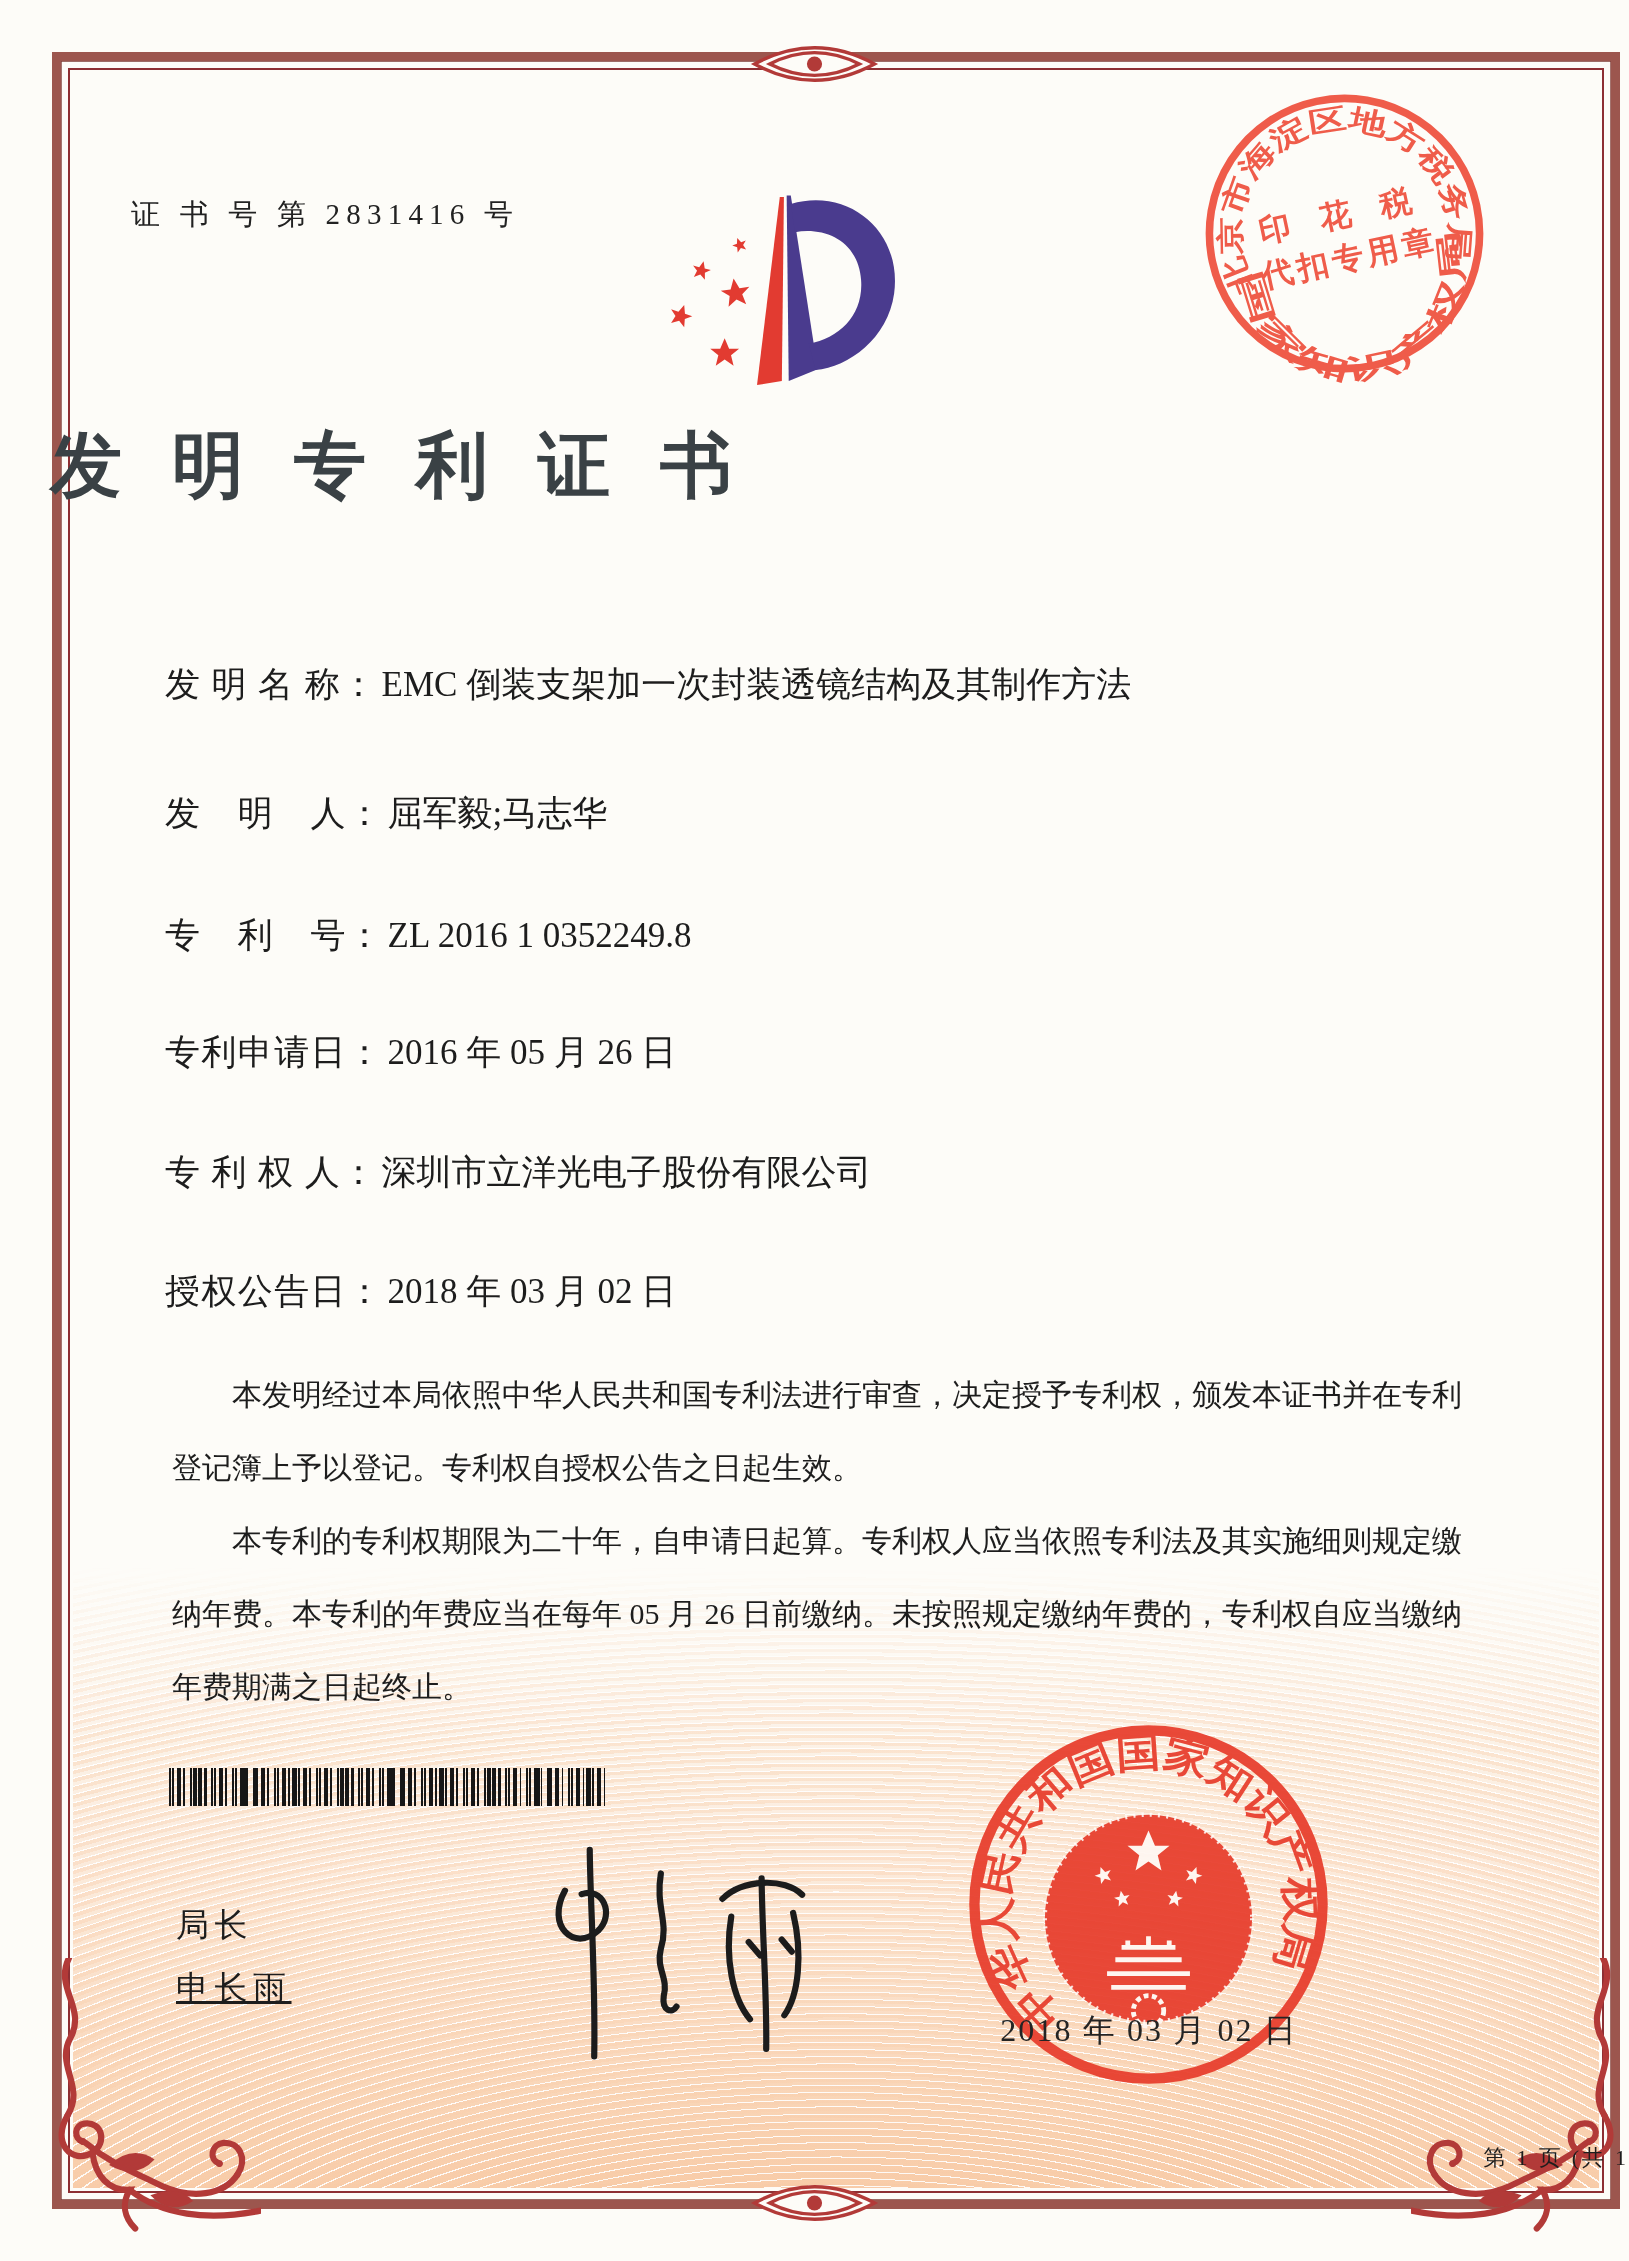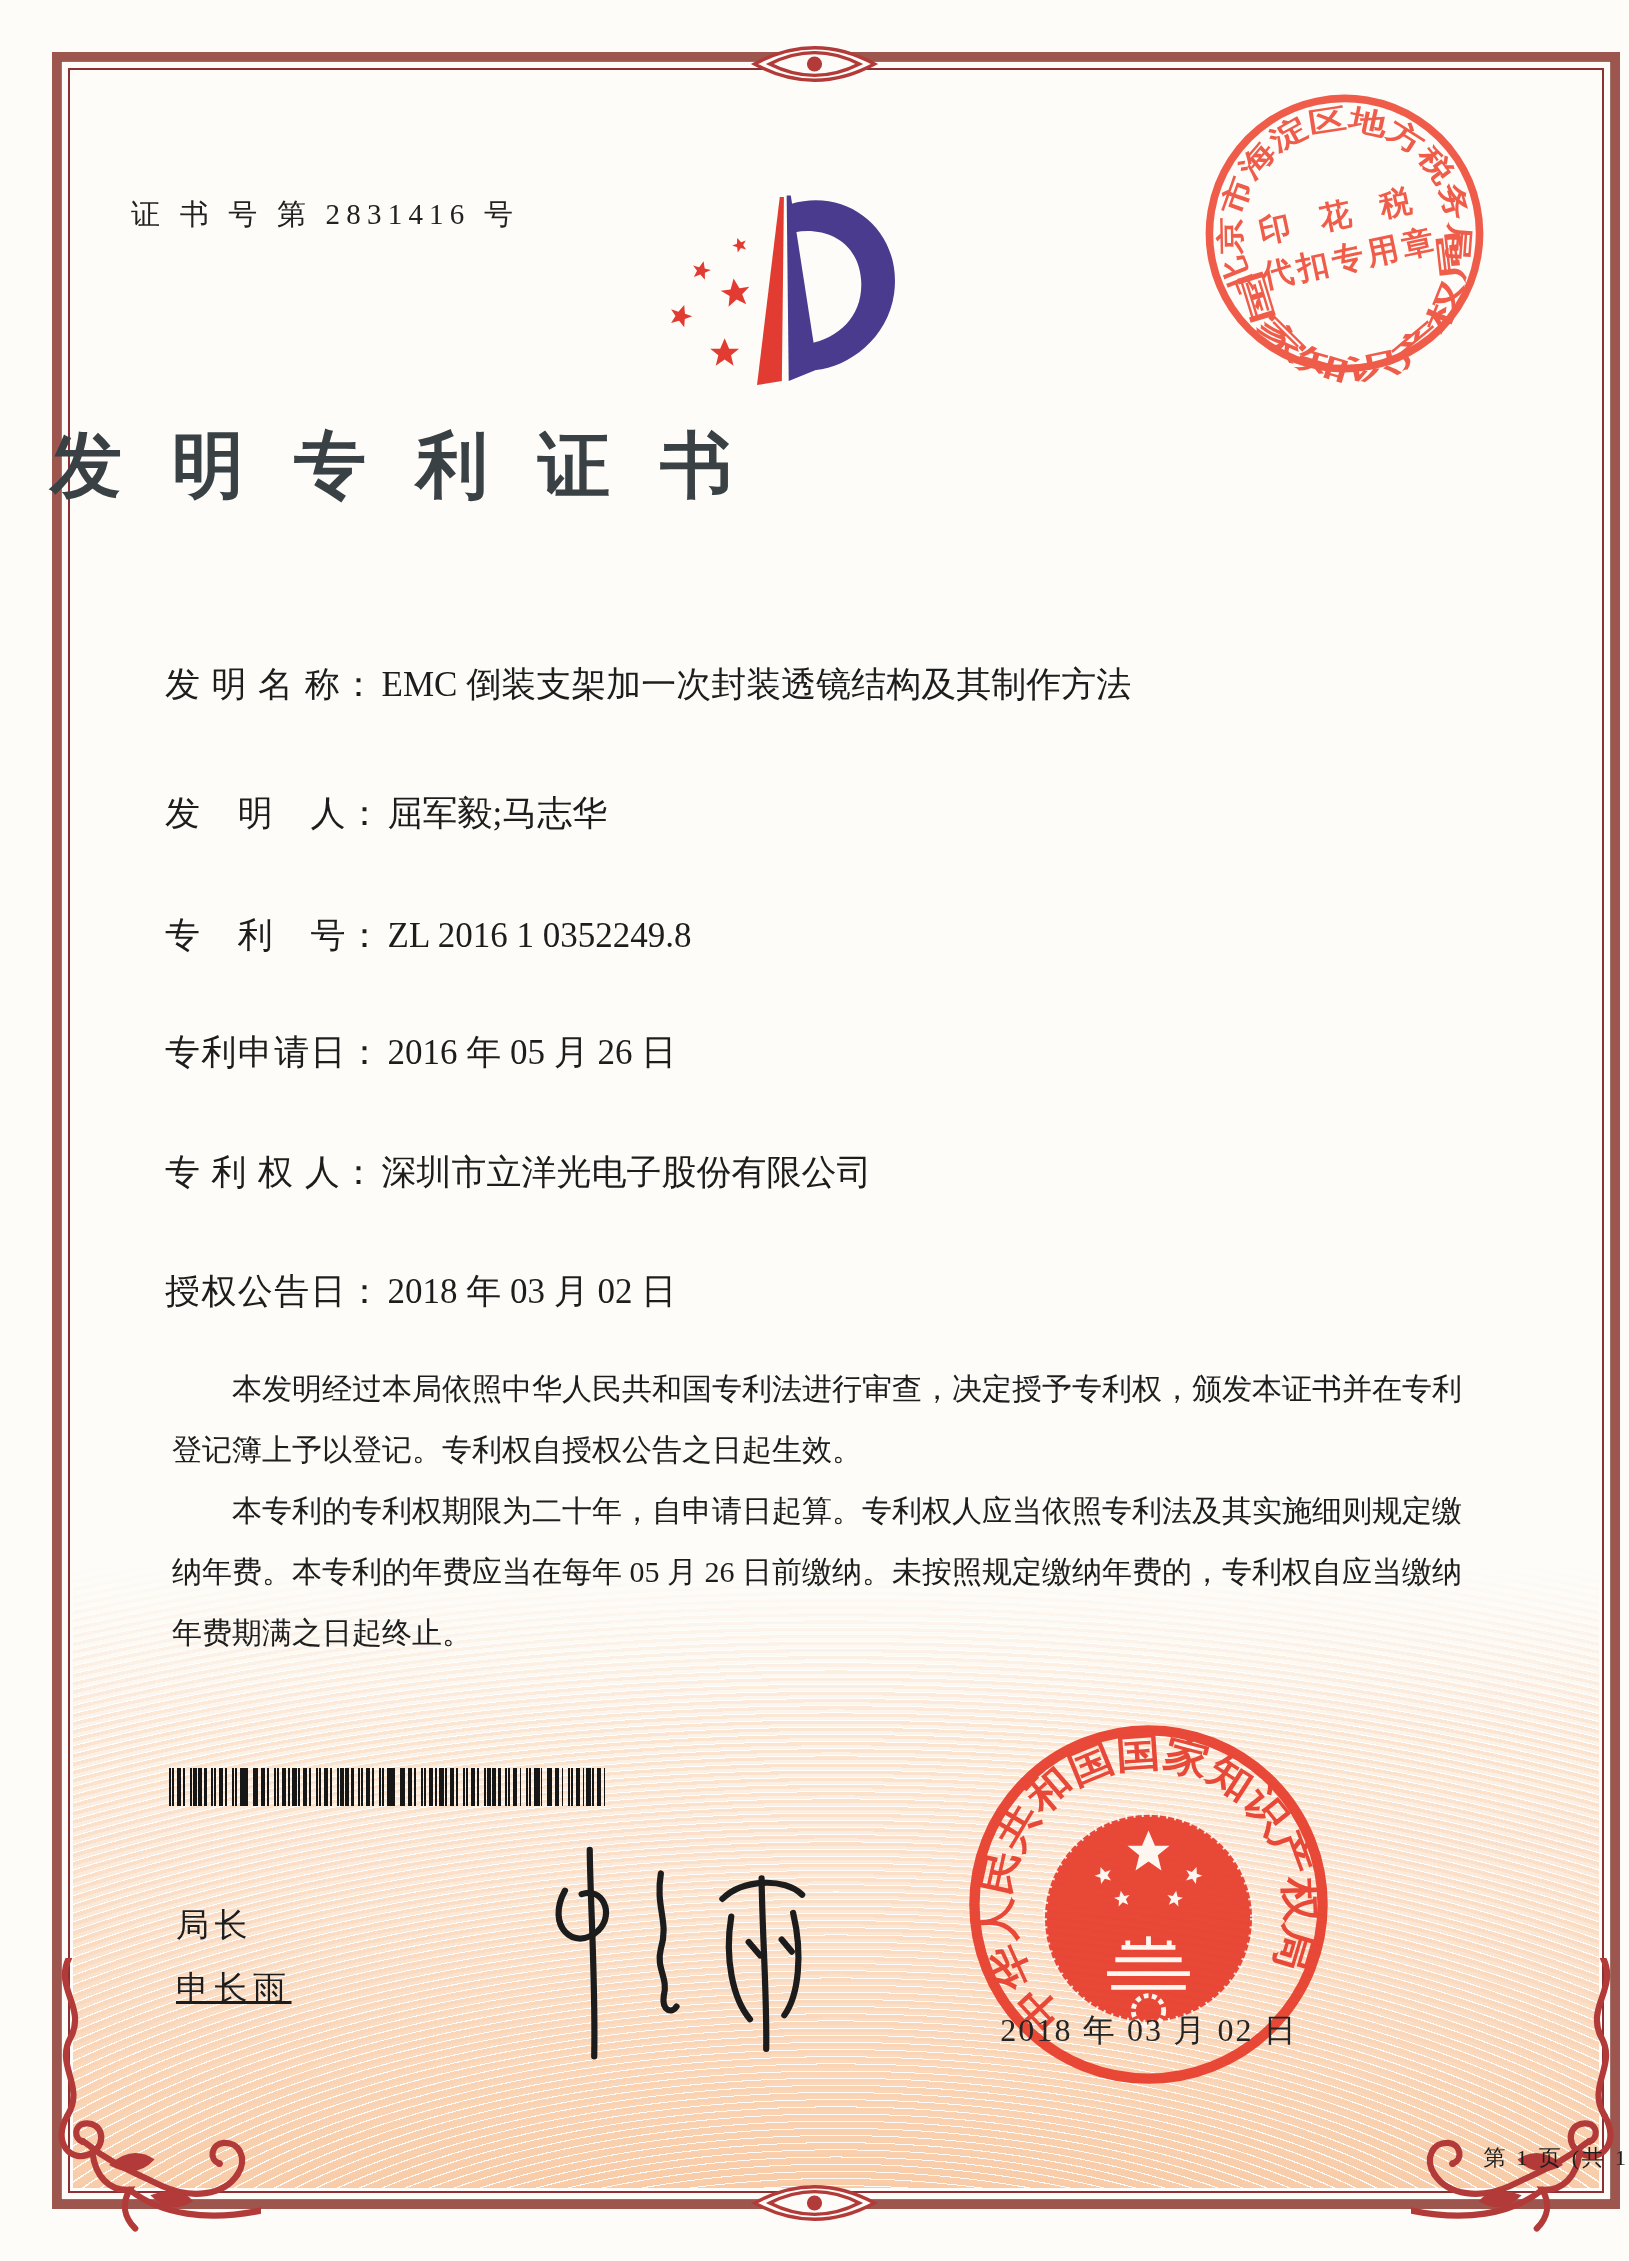--- a/index.html
+++ b/index.html
@@ -25,21 +25,21 @@
   .cert-no{left:131px;top:195px;font-size:29px;letter-spacing:6.2px;color:#222;z-index:4;}
   .doc-title{left:0;top:418px;width:100%;text-align:left;font-size:72px;font-weight:600;
              letter-spacing:50px;text-indent:50px;color:#3a4145;z-index:4;}
 
   
   .field-row{position:absolute;left:165px;font-size:35px;z-index:4;white-space:nowrap;}
   .f-label{letter-spacing:1.4px;}
   .f-value{margin-left:4.1px;}
 
   
-  .body-text{position:absolute;left:172px;width:1290px;top:1358px;font-size:30px;line-height:61px;
+  .body-text{position:absolute;left:172px;width:1290px;top:1358px;font-size:30px;line-height:73px;
              text-align:justify;z-index:4;}
   .body-text p{margin:0;text-indent:2em;}
 
   
   .barcode{position:absolute;left:169px;top:1768px;width:436px;height:38px;z-index:4;
     background-image:
       repeating-linear-gradient(90deg,#161616 0 2.1px,transparent 2.1px 3.4px,#161616 3.4px 4.8px,transparent 4.8px 8.3px,#161616 8.3px 12.4px,transparent 12.4px 14.5px,#161616 14.5px 16px,transparent 16px 21px),
       repeating-linear-gradient(90deg,transparent 0 25.5px,#161616 25.5px 28px,transparent 28px 37px,#161616 37px 38px,transparent 38px 49px);}
 
   

